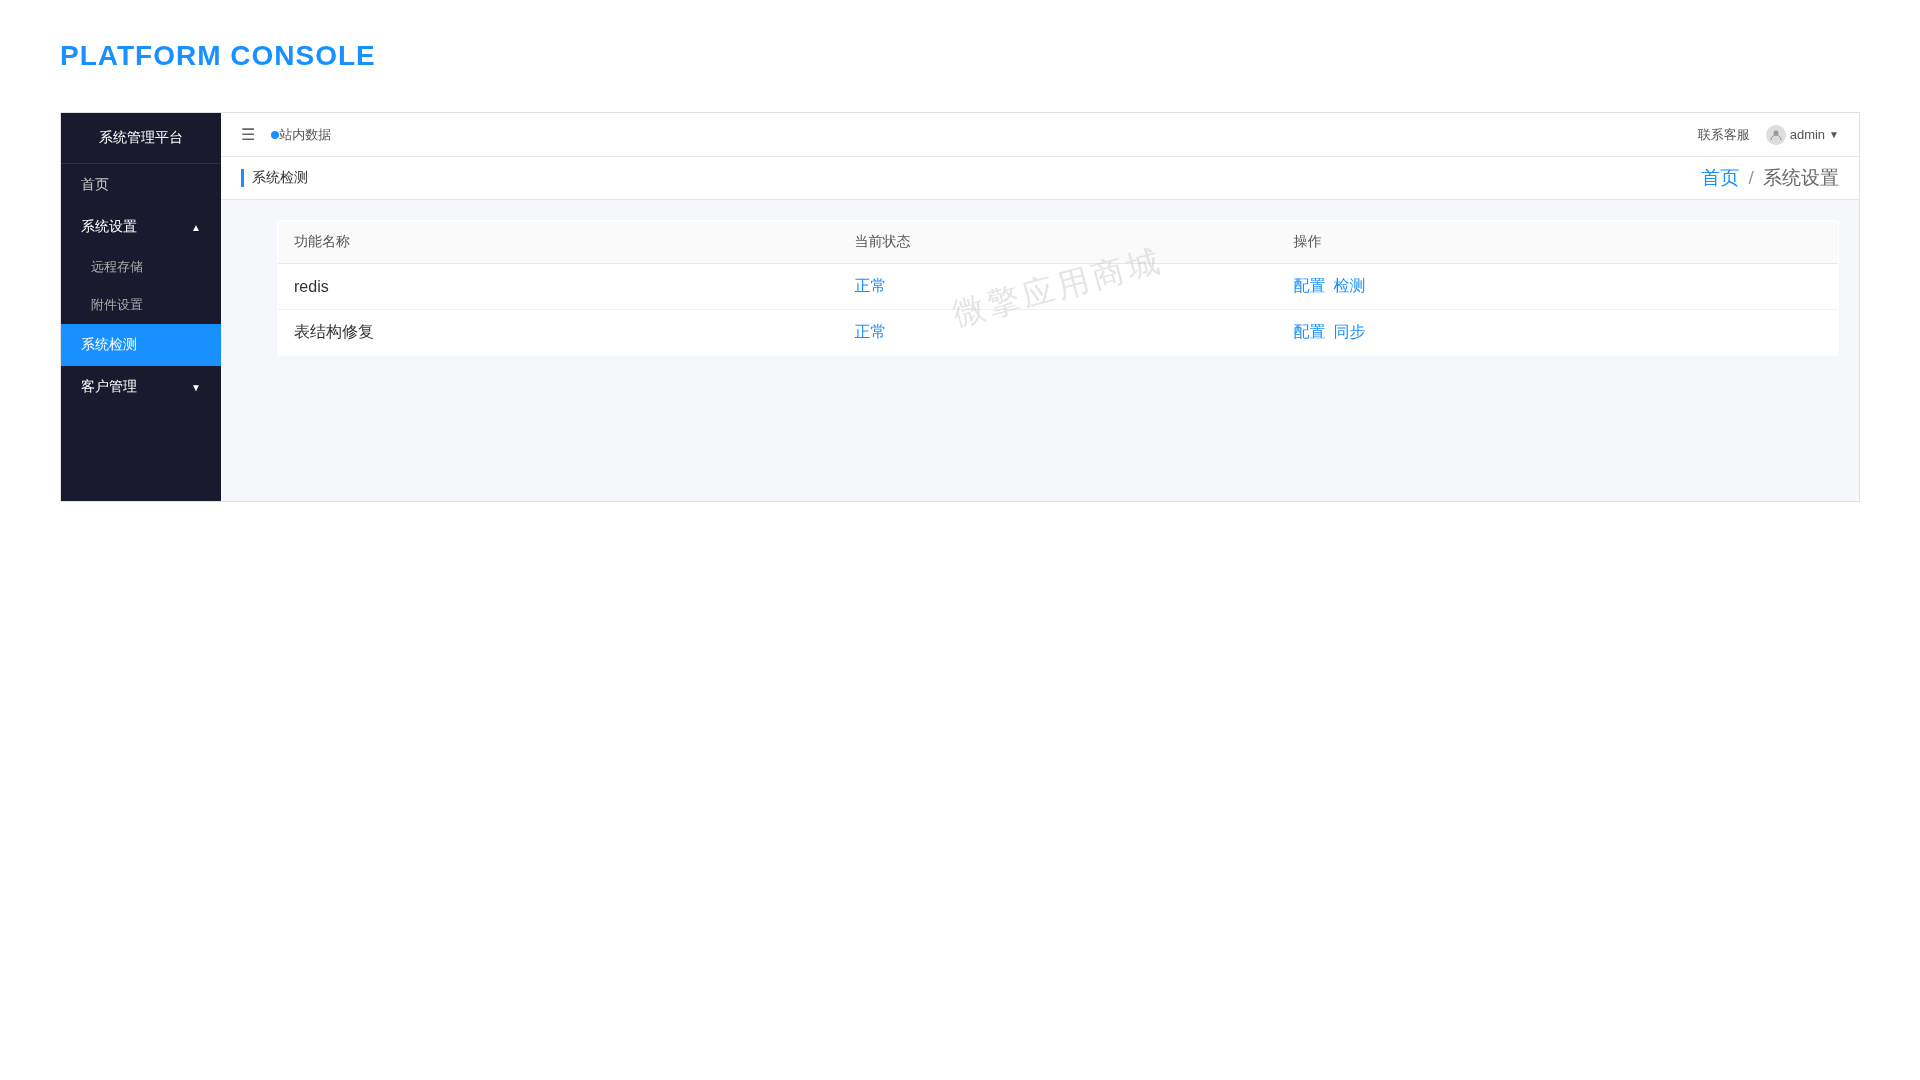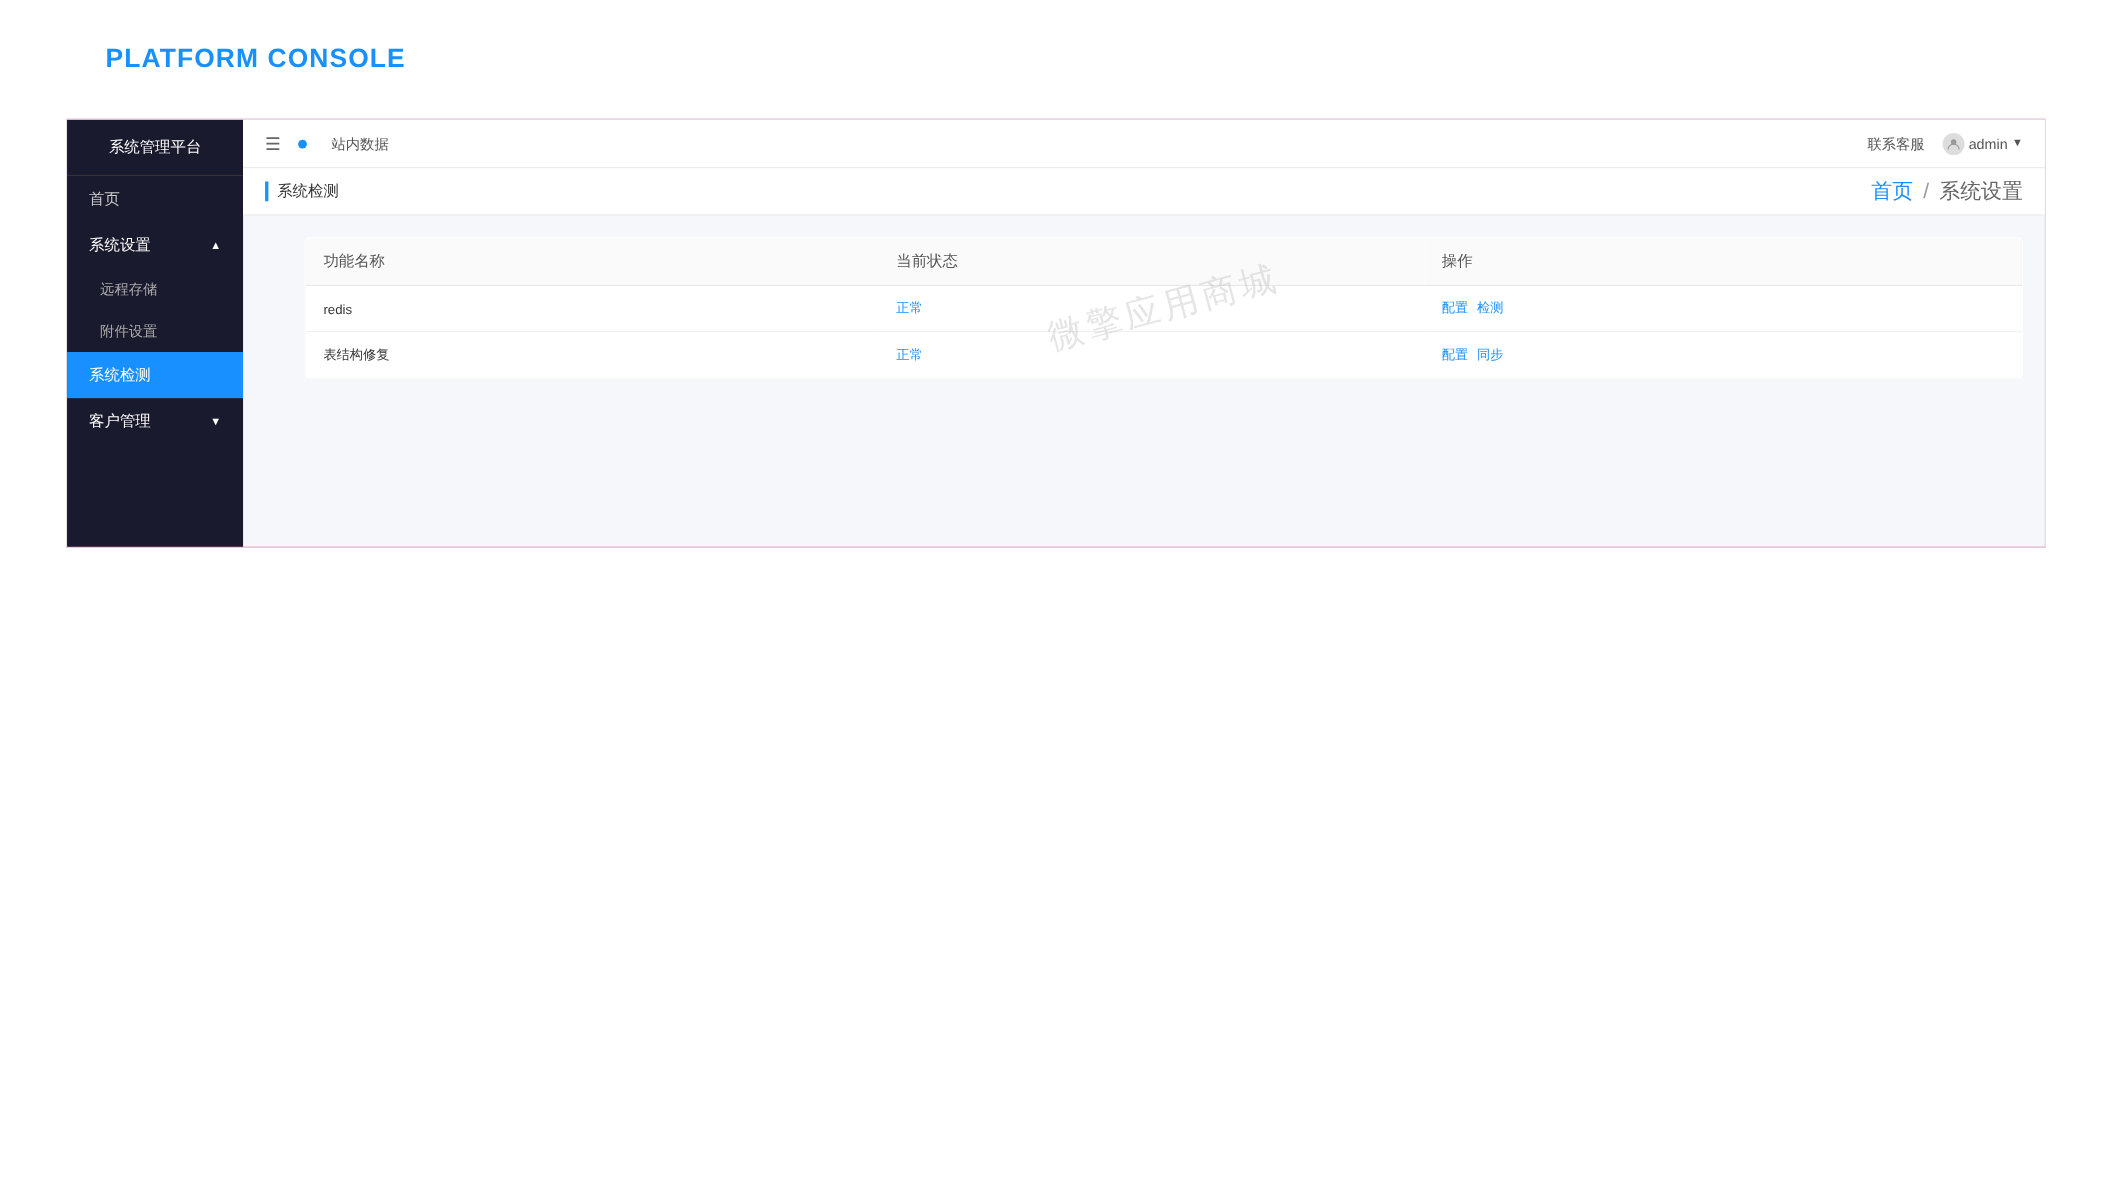--- a/index.html
+++ b/index.html
@@ -7,26 +7,25 @@
       font-family: "Microsoft YaHei", "PingFang SC", Arial, sans-serif;
       background: #fff;
       color: #333;
       font-size: 14px;
     }
 
     .page-header {
       padding: 40px 60px 20px 60px;
     }
     .page-header .en-title {
-      font-size: 24px;
+      font-size: 28px;
       font-weight: 700;
       color: #1890ff;
       letter-spacing: 1px;
       text-transform: uppercase;
-      margin-left: 36px;
     }
     .page-header .zh-title {
       font-size: 36px;
       font-weight: 400;
       color: #222;
       margin-top: 4px;
     }
 
     .console-wrapper {
       margin: 20px 60px;
@@ -106,21 +105,21 @@
       gap: 16px;
     }
     .topbar-menu-icon {
       font-size: 16px;
       color: #666;
       cursor: pointer;
     }
     .topbar-breadnav {
       display: flex;
       align-items: center;
-      gap: 22px;
+      gap: 0;
       font-size: 13px;
       color: #555;
     }
     .topbar-dot {
       width: 8px;
       height: 8px;
       border-radius: 50%;
       background: #1890ff;
       display: inline-block;
     }
@@ -210,21 +209,21 @@
       font-size: 14px;
     }
     .data-table tbody tr {
       border-bottom: 1px solid #f0f0f0;
     }
     .data-table tbody tr:last-child {
       border-bottom: none;
     }
     .data-table td {
       padding: 12px 16px;
-      font-size: 12px;
+      font-size: 16px;
       color: #333;
     }
     .status-normal {
       color: #1890ff;
     }
     .action-link {
       color: #1890ff;
       cursor: pointer;
       margin-right: 8px;
     }

